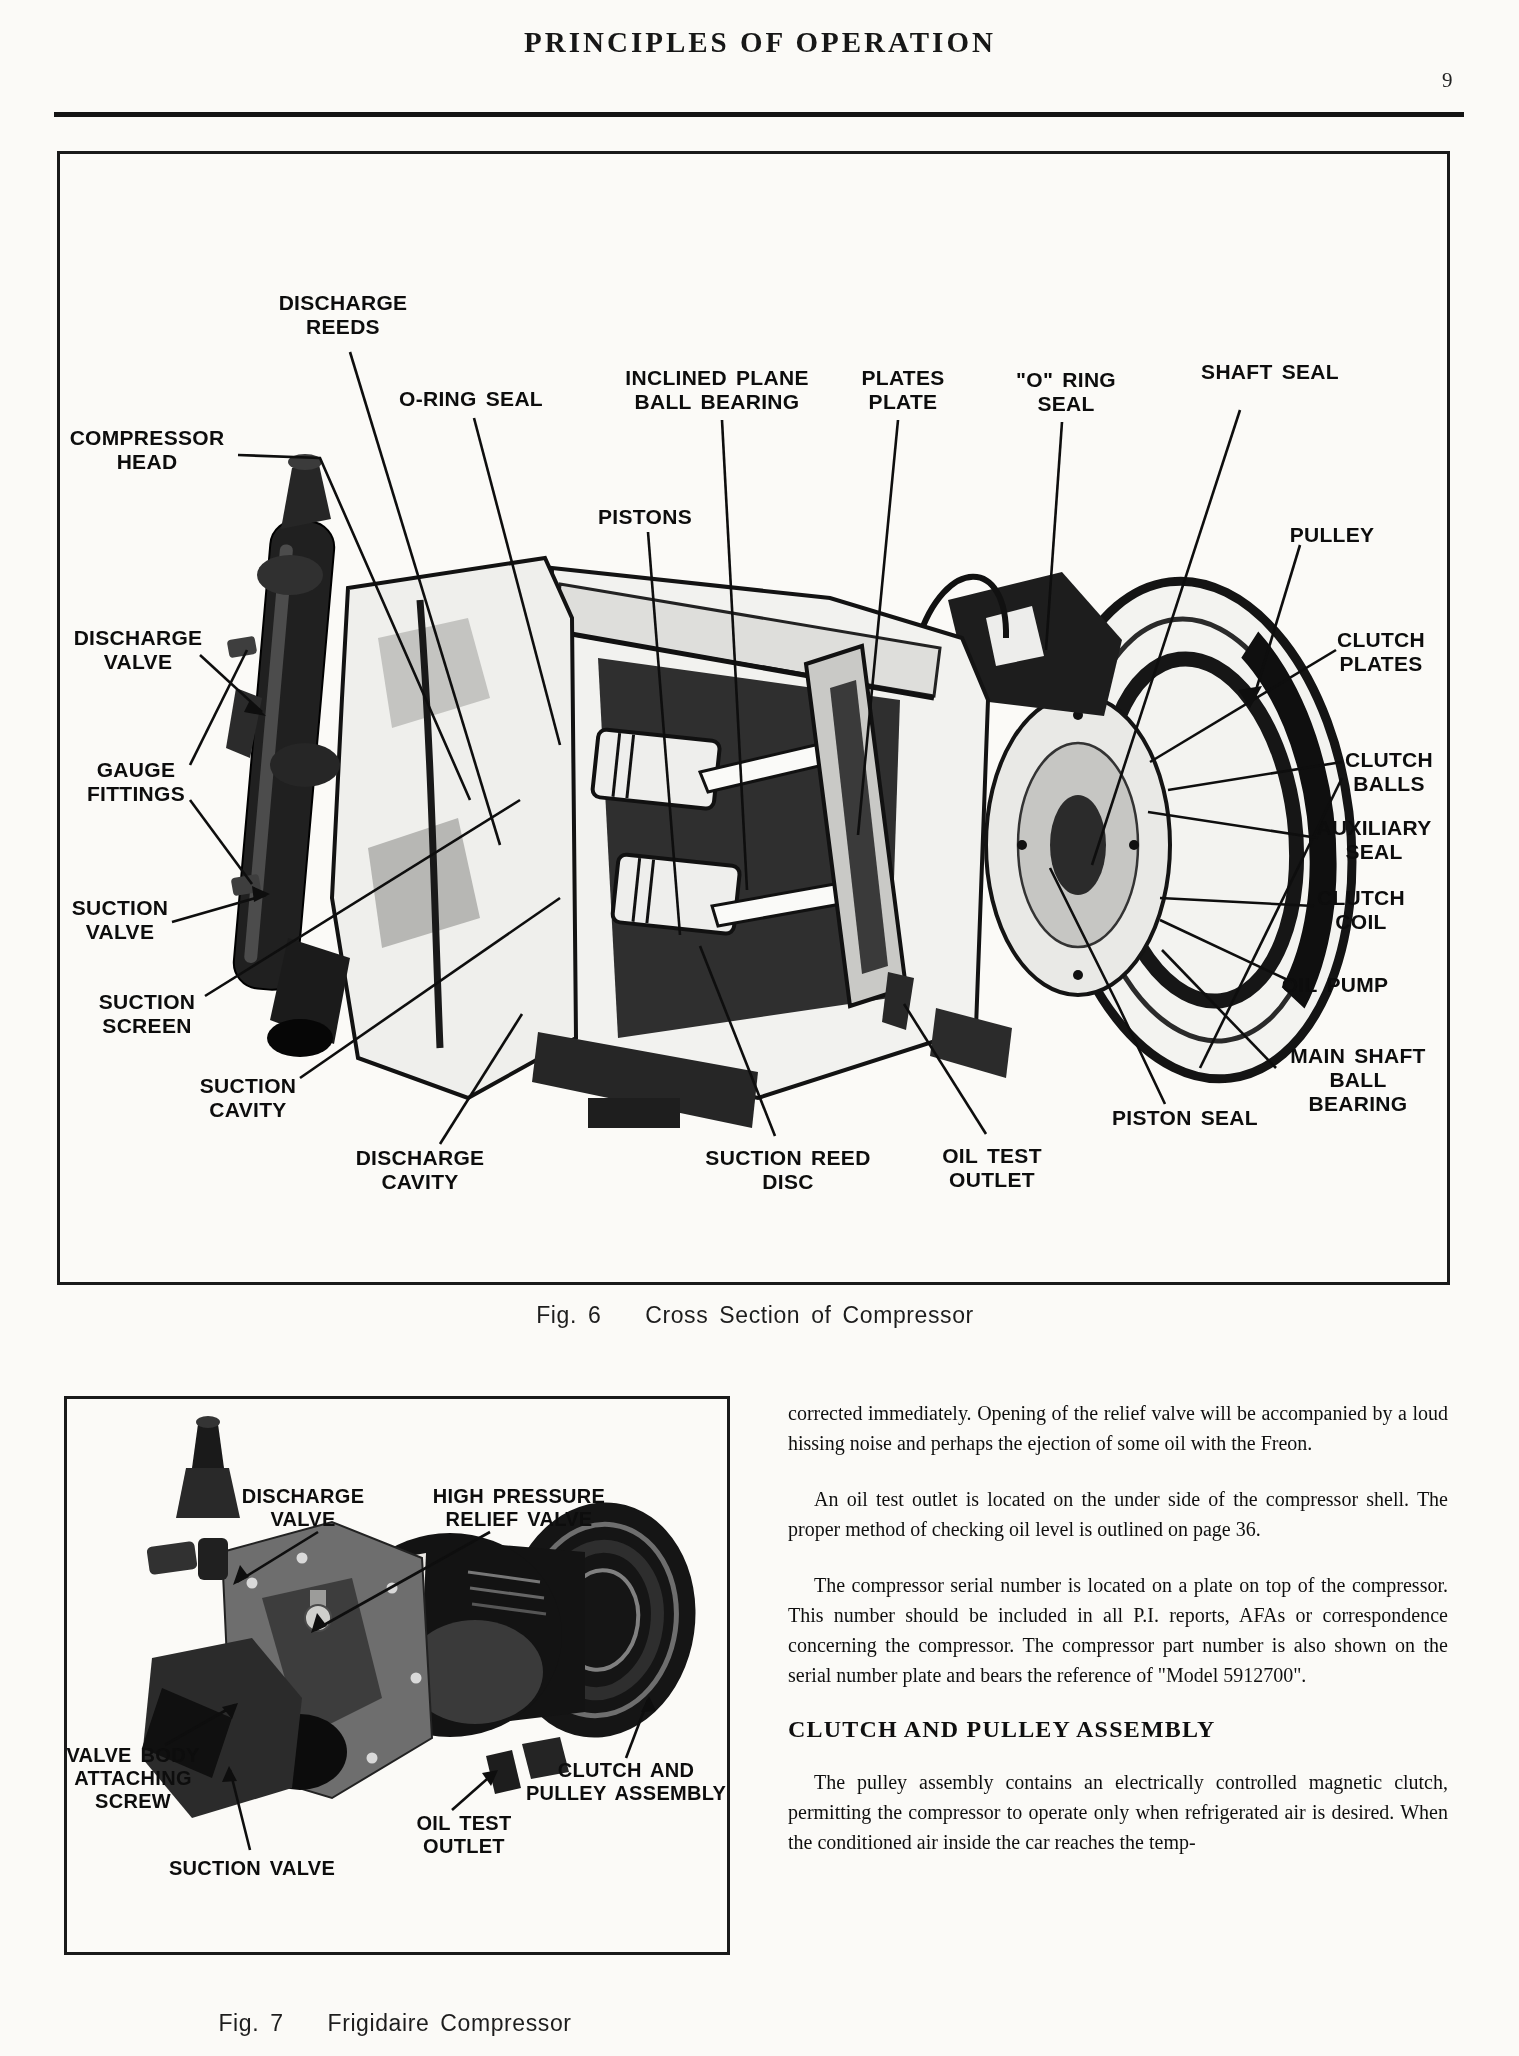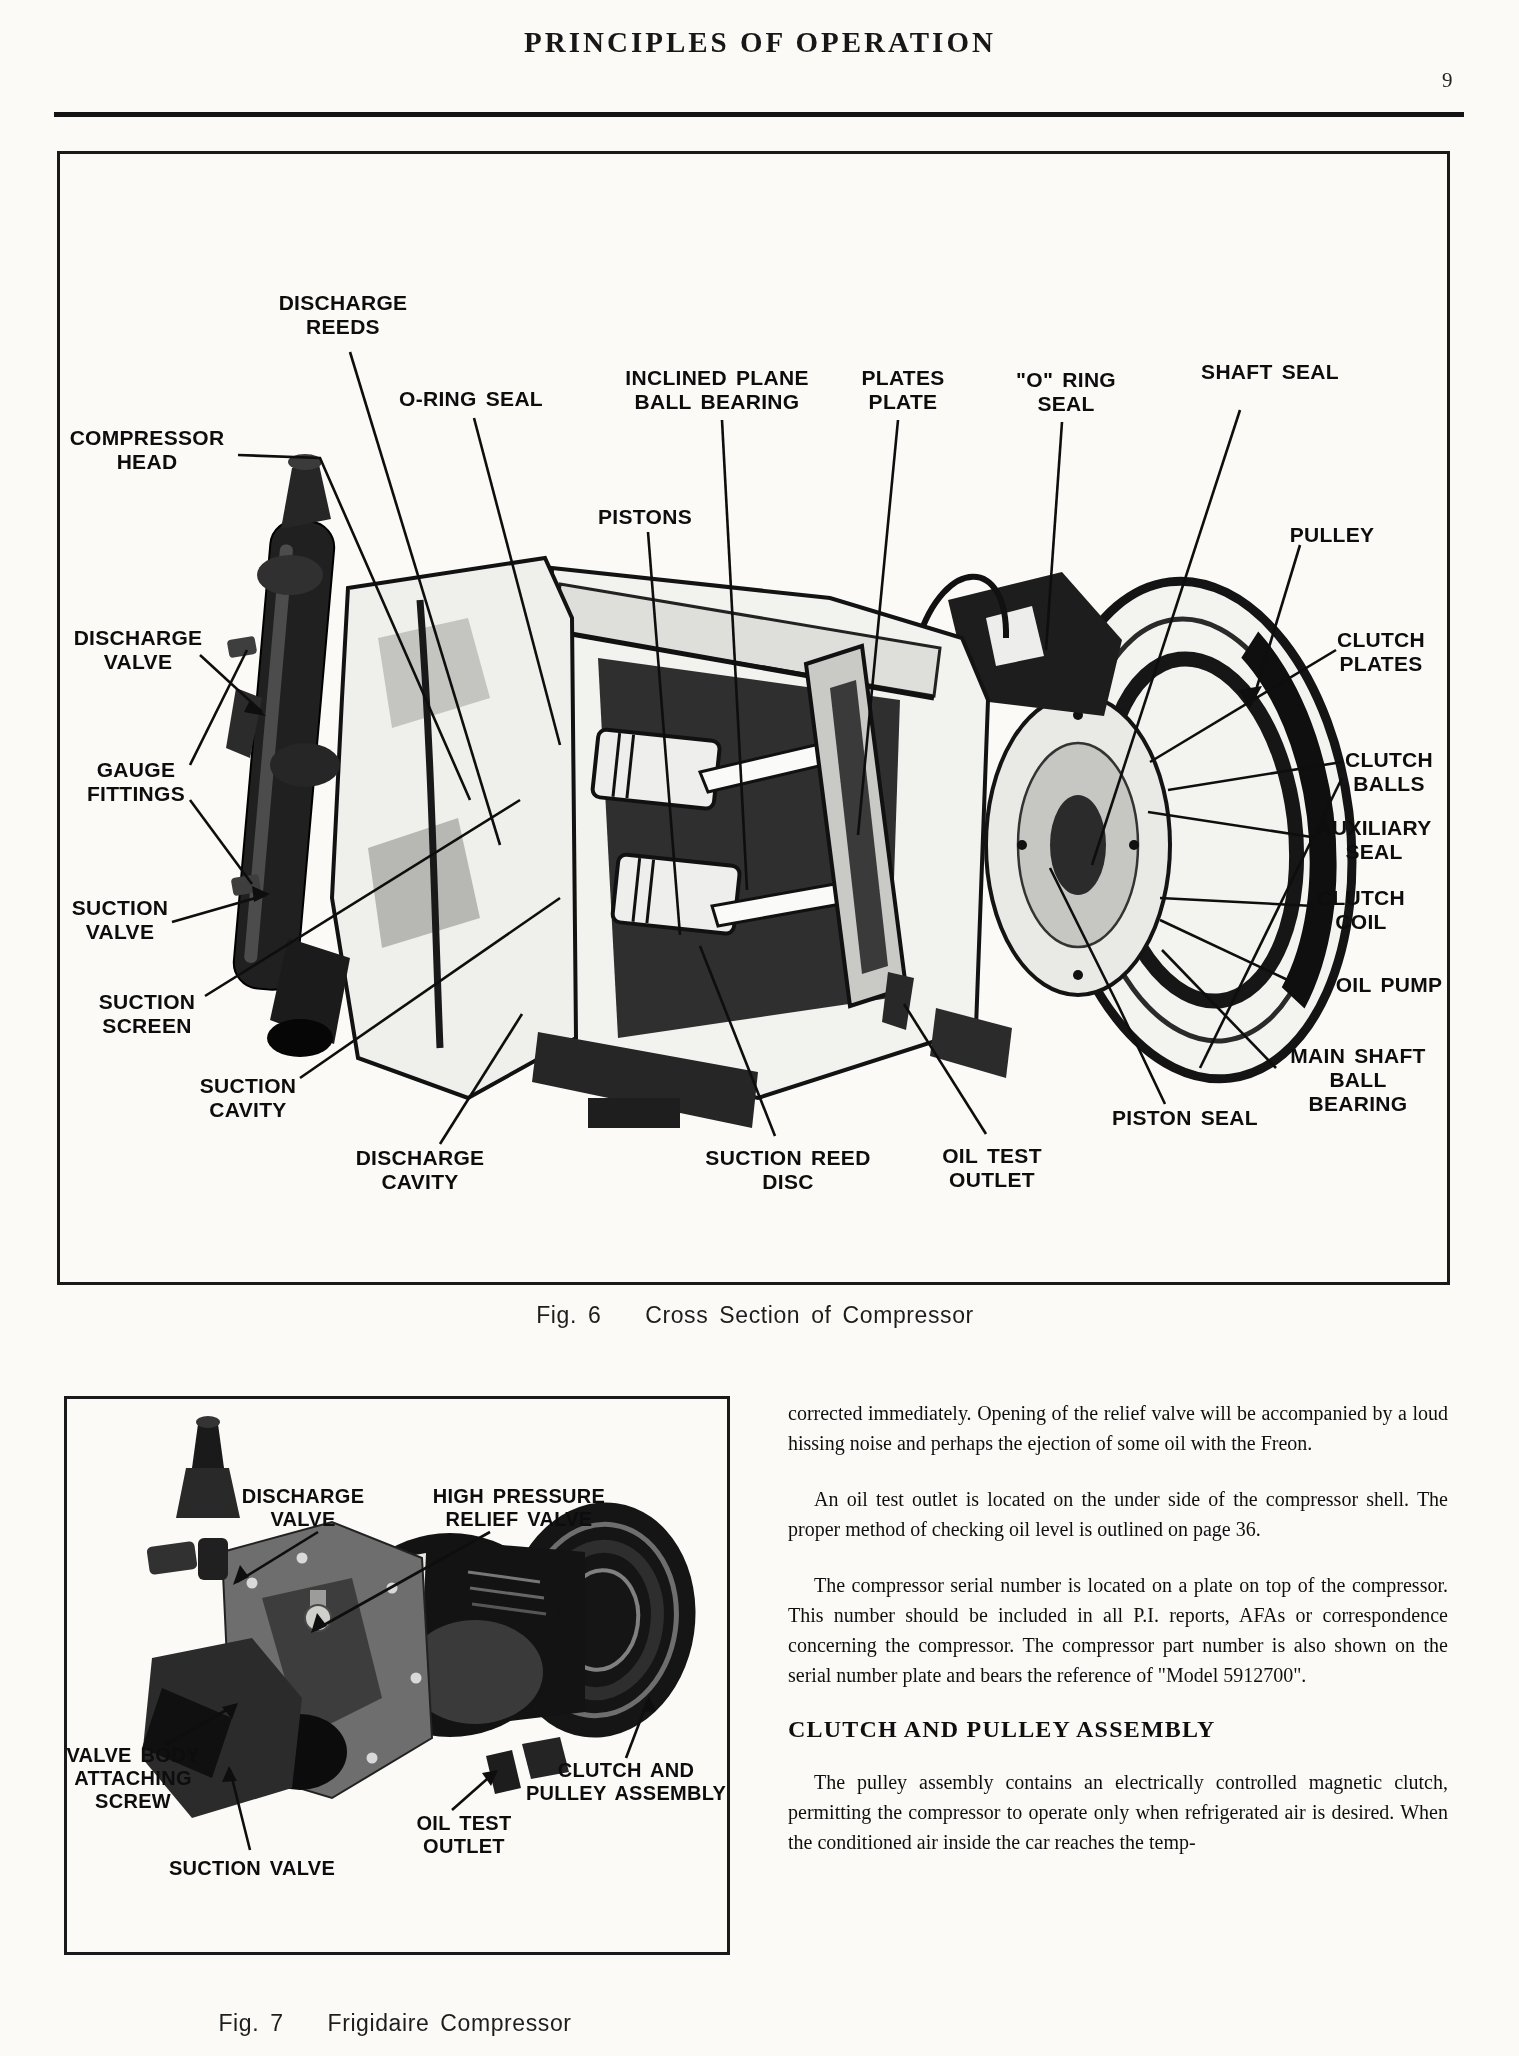--- a/index.html
+++ b/index.html
@@ -238,21 +238,21 @@
   <div class="lbl" style="left:1389px; top:772px;">CLUTCH
 BALLS</div>
   <div class="lbl" style="left:136px; top:782px;">GAUGE
 FITTINGS</div>
   <div class="lbl" style="left:120px; top:920px;">SUCTION
 VALVE</div>
   <div class="lbl" style="left:1374px; top:840px;">AUXILIARY
 SEAL</div>
   <div class="lbl" style="left:1361px; top:910px;">CLUTCH
 COIL</div>
-  <div class="lbl" style="left:1389px; top:985px;text-align:center;">OIL PUMP</div>
+  <div class="lbl" style="left:1335px; top:985px;text-align:center;">OIL PUMP</div>
   <div class="lbl" style="left:147px; top:1014px;">SUCTION
 SCREEN</div>
   <div class="lbl" style="left:1358px; top:1080px;">MAIN SHAFT
 BALL BEARING</div>
   <div class="lbl" style="left:248px; top:1098px;">SUCTION
 CAVITY</div>
   <div class="lbl" style="left:1185px; top:1118px;">PISTON SEAL</div>
   <div class="lbl" style="left:420px; top:1170px;">DISCHARGE
 CAVITY</div>
   <div class="lbl" style="left:788px; top:1170px;">SUCTION REED

